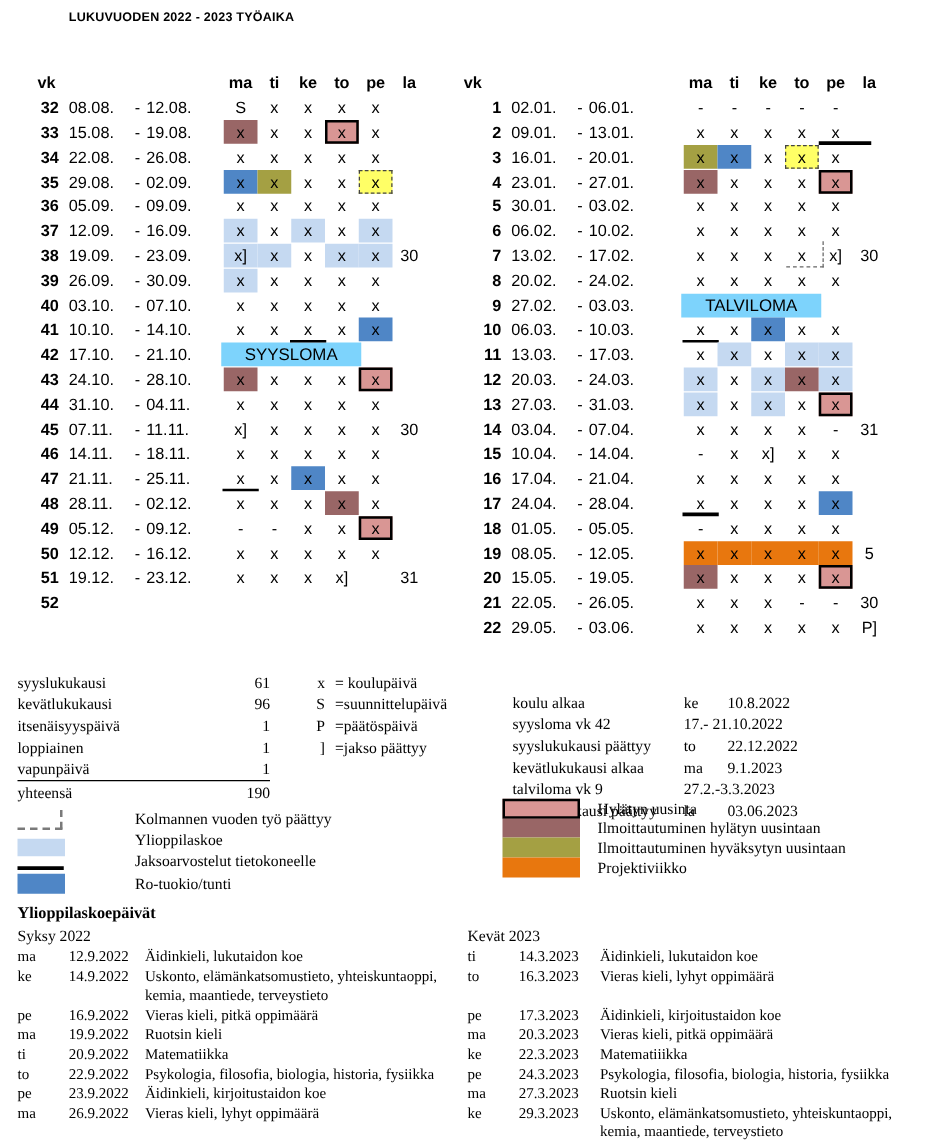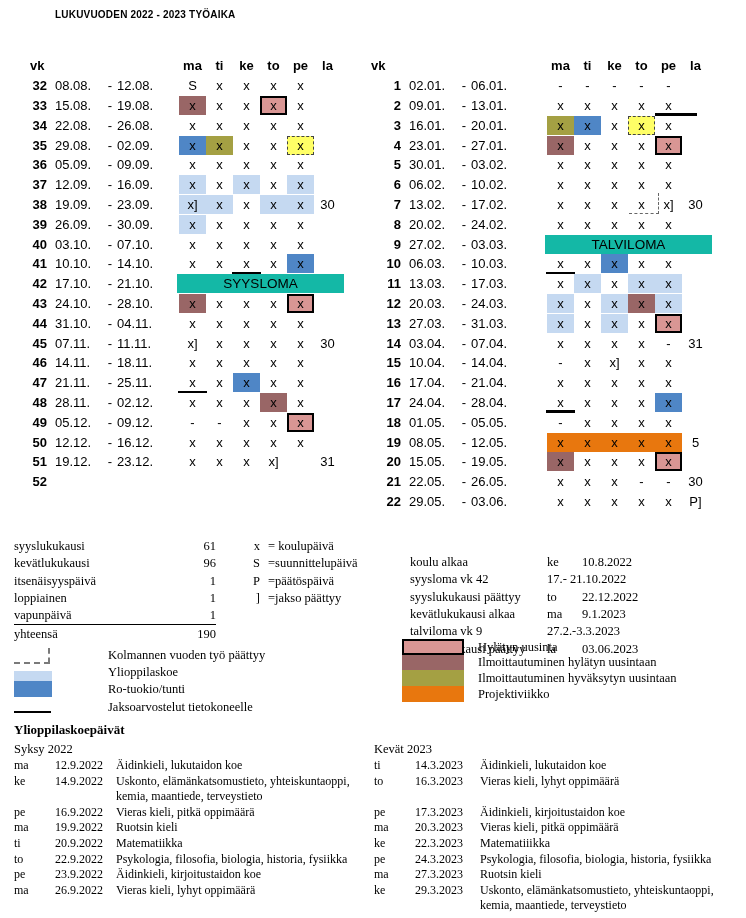--- a/index.html
+++ b/index.html
@@ -17,22 +17,22 @@
   .cal-head{font-weight:bold;}
   .c-vk{width:var(--vkw);text-align:right;font-weight:bold;flex:none;}
   .c-vkh{text-align:left;}
   .c-d1{width:48px;margin-left:8px;flex:none;}
   .c-dash{width:14px;text-align:center;flex:none;}
   .c-d2{width:48px;flex:none;}
   .c-sp{width:var(--sp);flex:none;}
   .c-day{width:27px;height:19px;flex:none;display:flex;align-items:center;justify-content:center;
          position:relative;box-sizing:border-box;}
   .c-dayh{font-weight:bold;}
-  .c-banner{width:167px;height:19px;margin-left:-2px;flex:none;display:flex;align-items:center;
-            justify-content:center;background:#14b8a6;font-size:13.5px;}
+  .c-banner{width:112px;height:19px;margin-left:-2px;flex:none;display:flex;align-items:center;
+            justify-content:center;background:#7dd3fc;font-size:13.5px;}
   
   .s-brown{background:#996666;}
   .s-pink{background:#d99694;border:2px solid #000;}
   .s-blue{background:#4f86c6;}
   .s-olive{background:#a4a043;}
   .s-yellow{background:#ffff66;border:1.5px dashed #444;}
   .s-lb{background:#c5d9f1;}
   .s-orange{background:#e8770e;}
   
   .m-ul::after{content:"";position:absolute;left:-1px;right:-1px;bottom:-1px;height:2.5px;background:#000;}
@@ -753,29 +753,29 @@
       <span>Kolmannen vuoden työ päättyy</span>
     </div>
     <div class="ll-row">
       <div class="icon-slot">
         <div class="ic-lightblue"></div>
       </div>
       <span>Ylioppilaskoe</span>
     </div>
     <div class="ll-row">
       <div class="icon-slot">
+        <div class="ic-line"></div>
+      </div>
+      <span>Jaksoarvostelut tietokoneelle</span>
+    </div>
+    <div class="ll-row">
+      <div class="icon-slot">
         <div class="ic-blue"></div>
       </div>
       <span>Ro-tuokio/tunti</span>
-    </div>
-    <div class="ll-row">
-      <div class="icon-slot">
-        <div class="ic-line"></div>
-      </div>
-      <span>Jaksoarvostelut tietokoneelle</span>
     </div>
   </div>
 <div class="serif" id="legend-right">
     <div class="lr-row">
       <div class="lr-box lr-pink"></div>
       <span class="lr-label">Hylätyn uusinta</span>
     </div>
     <div class="lr-row">
       <div class="lr-box lr-brown"></div>
       <span class="lr-label">Ilmoittautuminen hylätyn uusintaan</span>

